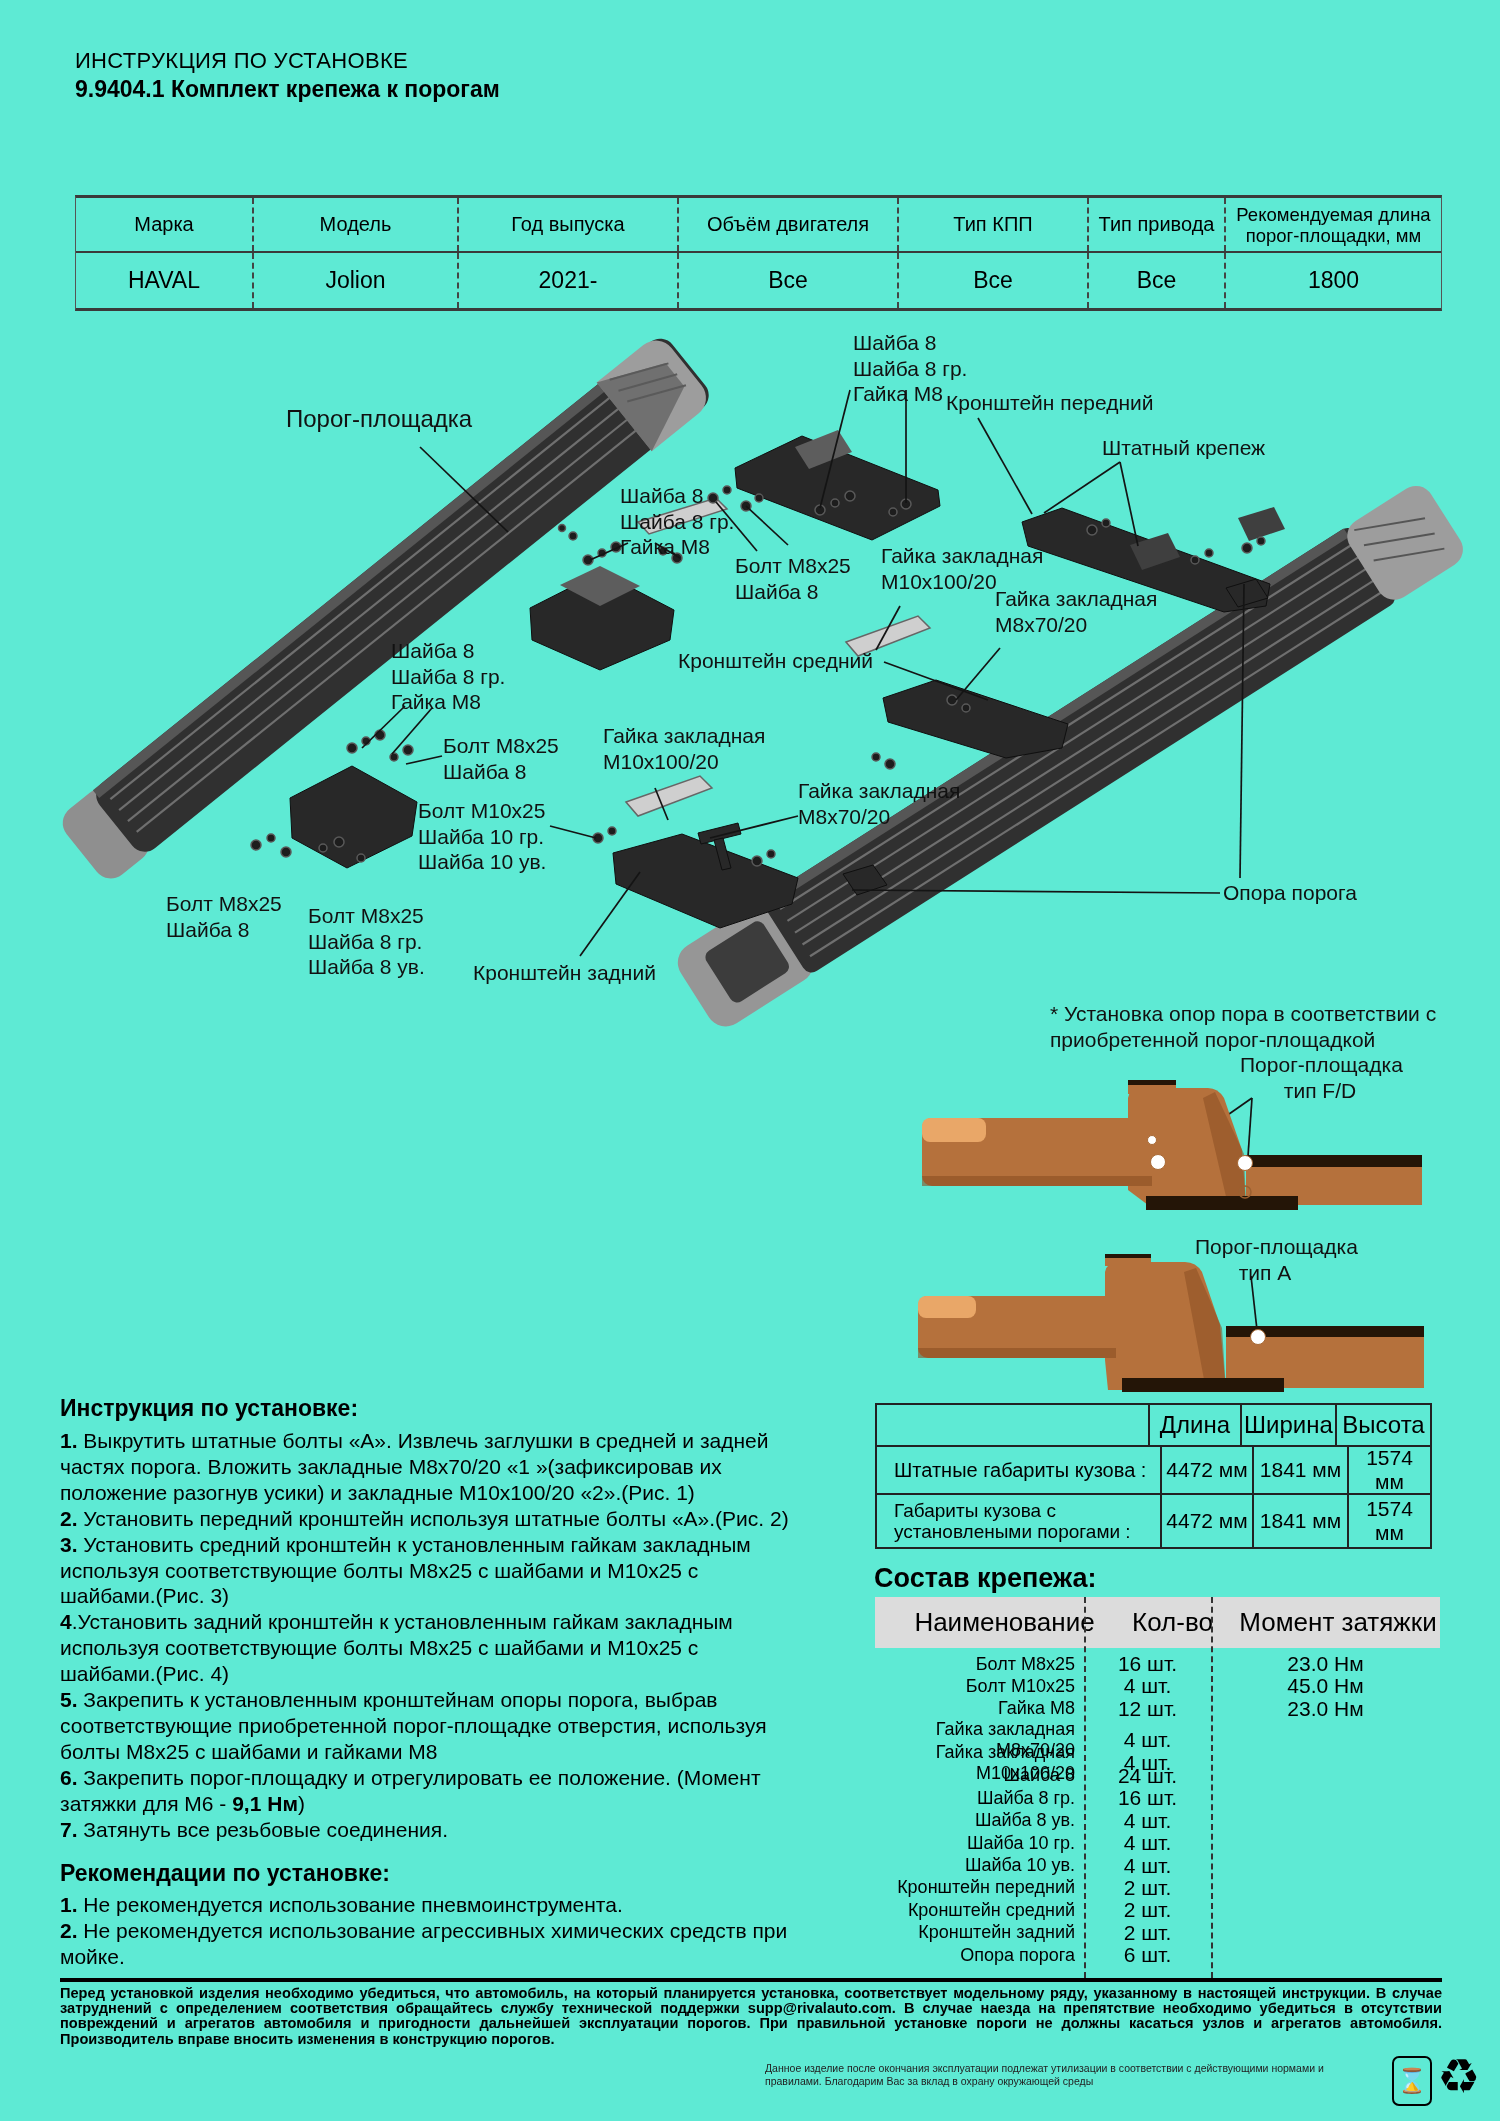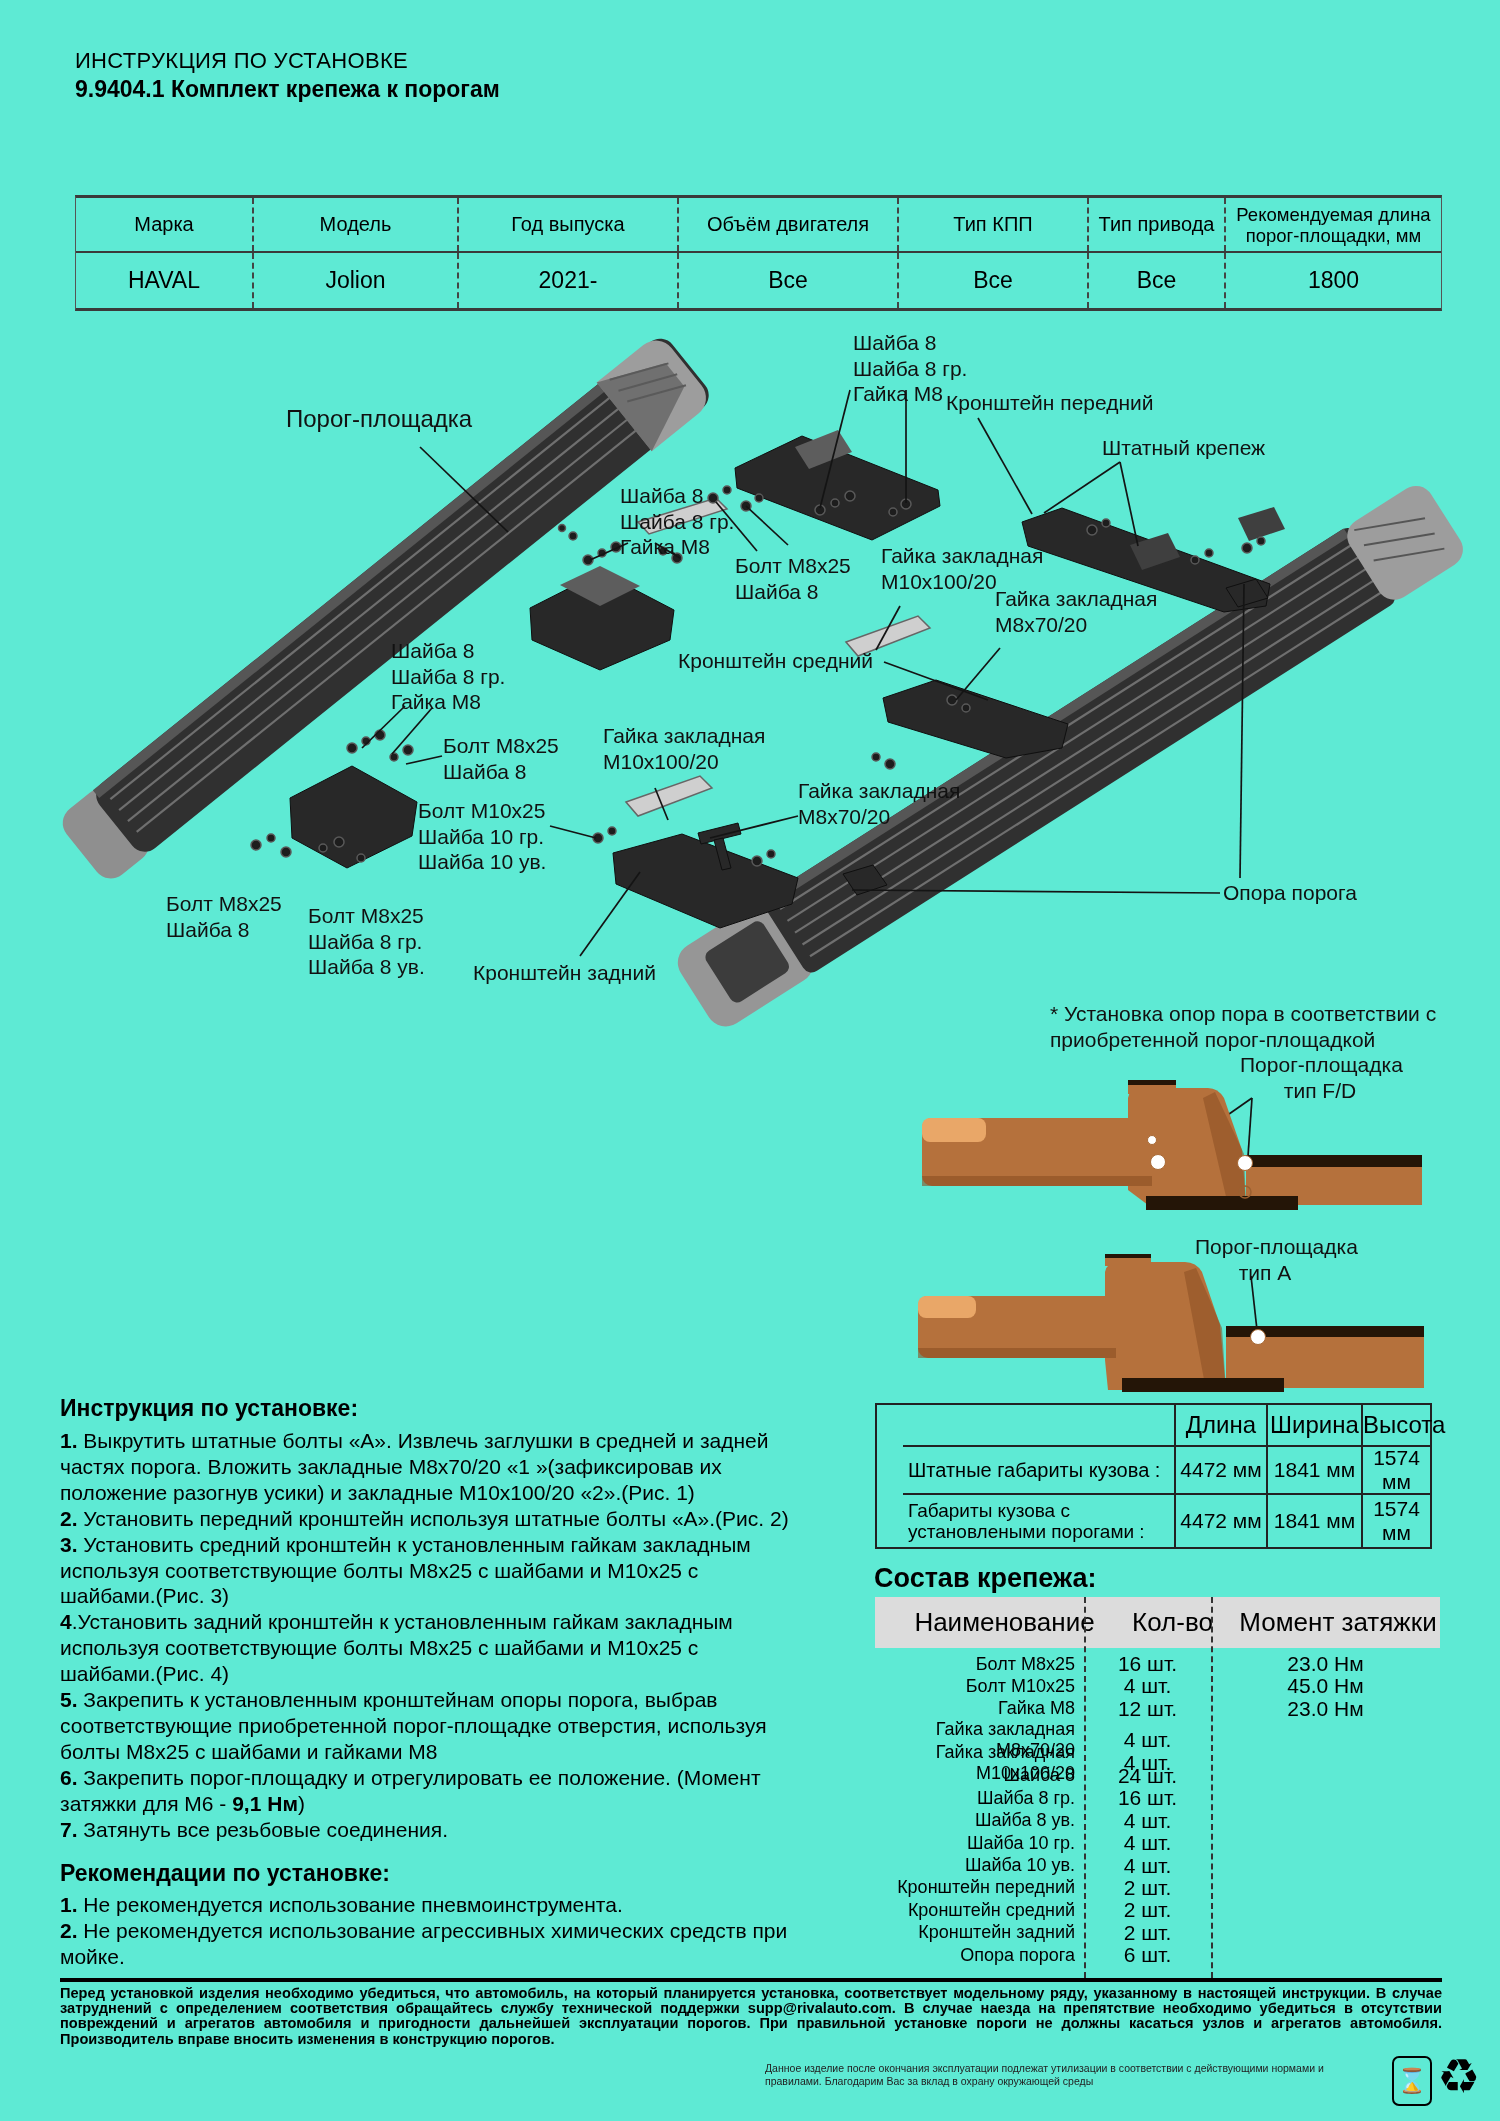--- a/index.html
+++ b/index.html
@@ -17,22 +17,22 @@
   .vt-row.hd{border-bottom:2px solid #3a3a3a;}
   .vt-cell{display:flex;align-items:center;justify-content:center;text-align:center;
            border-left:2px dashed #444;height:53px;font-size:20px;padding:0 3px;}
   .vt-cell:first-child{border-left:none;}
   .vt-row.vl .vt-cell{height:55px;font-size:23px;}
   .vt-cell.small{font-size:18.5px;line-height:21px;}
   
   .dlabel{position:absolute;font-size:21px;line-height:25.5px;white-space:nowrap;color:#111;}
   
   #dt{left:875px;top:1403px;width:553px;border:2.5px solid #222;}
-  .dt-row{display:grid;grid-template-columns:271px 92px 95px 1fr;margin-left:26px;}
-  .dt-row + .dt-row{border-top:2px solid #222;}
+  .dt-row{display:grid;grid-template-columns:271px 92px 95px 1fr;}
+  .dt-row + .dt-row{border-top:2px solid #222;padding-left:12px;}
   .dt-cell{display:flex;align-items:center;justify-content:center;text-align:center;
            border-left:2px solid #222;font-size:21px;}
   .dt-cell:first-child{border-left:none;justify-content:flex-start;text-align:left;padding-left:5px;font-size:20px;}
   .dt-row.hd .dt-cell{height:40px;font-size:24px;}
   .dt-row.r1 .dt-cell{height:46px;}
   .dt-row.r2 .dt-cell{height:52px;}
   .dt-row.r2 .dt-cell:first-child{font-size:19px;line-height:21px;}
   
   #parts-title{left:874px;top:1563px;font-size:27px;font-weight:bold;}
   #pt{left:875px;top:1597px;width:565px;height:381px;}

